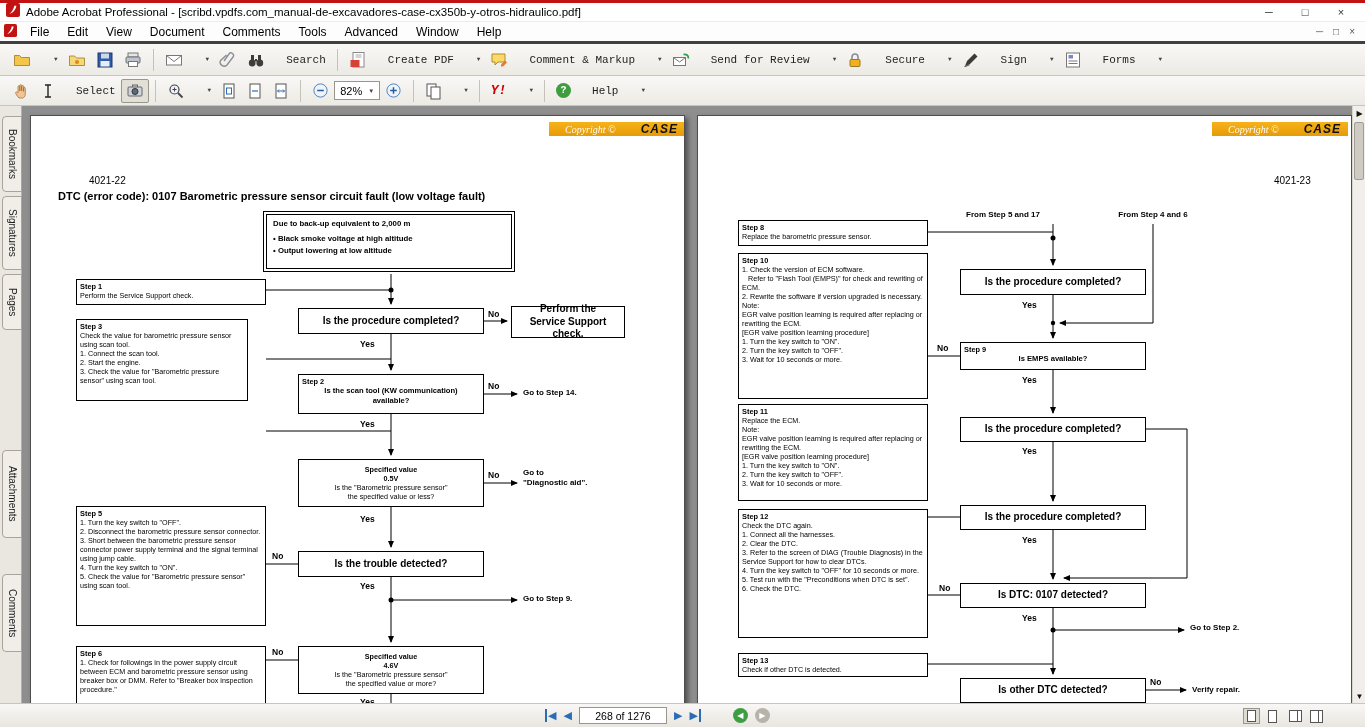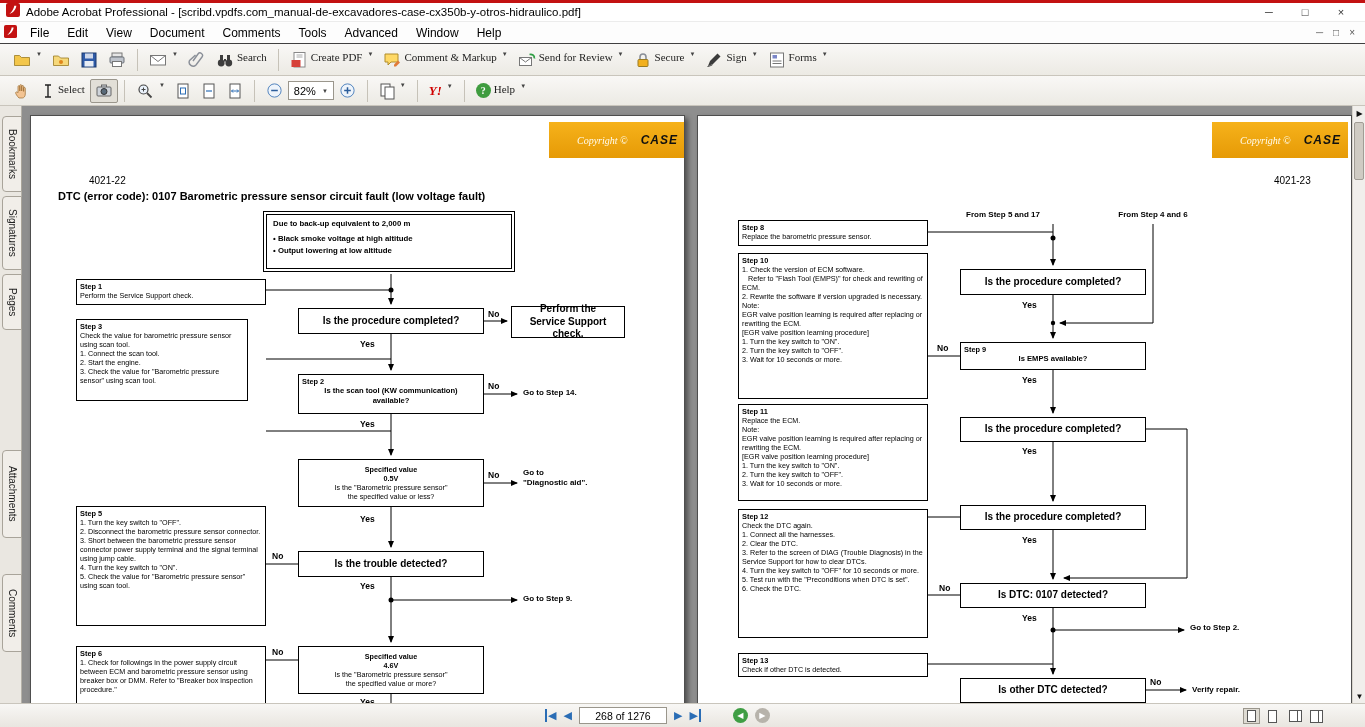--- a/index.html
+++ b/index.html
@@ -10,30 +10,30 @@
   
   .top-strip{position:absolute;left:0;top:0;width:100%;height:3px;background:#c31212}
   .titlebar{position:absolute;left:0;top:3px;width:100%;height:19px;background:#fff;
     display:flex;align-items:center;padding:0 6px;border-bottom:1px solid #ececec}
   .tb-title{font-size:11.5px;margin-left:6px;white-space:nowrap}
   .win-btns{margin-left:auto;display:flex}
   .wbtn{width:36px;text-align:center;font-size:11px;color:#333;cursor:default}
   .ic{display:inline-block;vertical-align:middle}
 
   .menubar{position:absolute;left:0;top:22px;width:100%;height:22px;background:#fdfdfd;
-    display:flex;align-items:center;font-size:12px;border-bottom:1px solid #404040;padding-left:4px}
+    display:flex;align-items:center;font-size:12px;border-bottom:3px solid #404040;padding-left:4px}
   .menu-item{padding:3px 9px;cursor:default}
   .mdi{margin-left:auto;display:flex;gap:10px;padding-right:10px;color:#555;font-size:10px}
 
   .toolbar{position:absolute;left:0;width:100%;background:linear-gradient(#f9f8f6,#eceae4);
     border-bottom:1px solid #c9c5bc;display:flex;align-items:center}
   .toolbar1{top:44px;height:32px;padding:0 8px}
   .toolbar2{top:76px;height:30px;padding:0 8px}
-  .tbtn{display:flex;gap:3px;padding:2px 4px;border:1px solid transparent;
-    border-radius:2px;background:none;font-family:Liberation Serif, serif;cursor:default}
+  .tbtn{display:flex;align-items:center;gap:21px;padding:2px 4px;border:1px solid transparent;
+    border-radius:2px;background:none;font-family:Liberation Mono, monospace;cursor:default}
   .tbtn .lbl{font-size:11px;color:#1d1d1d;white-space:nowrap}
   .dd{font-size:6px;color:#444;margin-left:2px}
   .sep{width:1px;height:22px;background:#c6c2b8;margin:0 6px;flex:0 0 auto}
   .pressed{border:1px solid #9a968c;background:#e2dfd7}
   .combo{display:flex;align-items:center;gap:4px;background:#fff;border:1px solid #9a968c;
     height:19px;padding:0 5px;font-size:11px}
   .ylogo{color:#d00000;font-weight:bold;font-style:italic;font-size:13px}
   .help-ic{width:15px;height:15px;border-radius:50%;background:#3f9c3f;color:#fff;font-size:10px;
     font-weight:bold;display:inline-flex;align-items:center;justify-content:center}
 
@@ -65,22 +65,22 @@
   .fc-center{text-align:center;font-weight:bold;font-size:7.6px;white-space:pre-line}
   .fc-sv{text-align:center;display:flex;flex-direction:column;justify-content:center}
   .fc-sv .b{font-weight:bold}
   .fc-yn{position:absolute;font-weight:bold;font-size:8.5px}
   .fc-goto{position:absolute;font-weight:bold;font-size:8px;white-space:pre-line;line-height:1.25}
   .fc-from{position:absolute;font-weight:bold;font-size:8px;text-align:center}
   .fc-symptom{position:absolute;left:235px;top:98px;width:246px;height:55px;border:1px solid #000;
     outline:1px solid #000;outline-offset:2px;background:#fff;padding:4px 6px;font-weight:bold;font-size:7.8px}
   .fc-symptom .l1{margin-bottom:5px}
   .fc-symptom .bl{white-space:pre-line;line-height:1.55}
-  .case-banner{position:absolute;top:6px;height:36px;width:136px;background:linear-gradient(#f6b21b,#e69a06);
-    display:flex;align-items:center;justify-content:flex-end;gap:13px;padding:0 7px}
+  .case-banner{position:absolute;top:6px;height:14px;width:136px;background:linear-gradient(#f6b21b,#e69a06);
+    display:flex;align-items:center;justify-content:flex-end;gap:25px;padding:0 7px}
   .cb-text{font-size:10px;font-style:italic;color:#fffdf2;font-family:"Liberation Serif","DejaVu Serif",serif}
   .cb-brand{font-size:12px;font-weight:bold;font-style:italic;letter-spacing:1px;color:#101010}
   .page-ref{position:absolute;font-size:10px}
   .doc-title{position:absolute;font-size:11px;font-weight:bold;white-space:nowrap}
 
   
   .statusbar{position:absolute;left:0;top:703px;width:100%;height:24px;
     background:linear-gradient(#f8f7f5,#e9e6e0);border-top:1px solid #c9c5bc}
   .sb-nav{position:absolute;left:545px;top:3px;display:flex;align-items:center;gap:7px}
   .navg{color:#2a6db5;font-size:11px;background:none;border:none;cursor:default;font-family:inherit}

